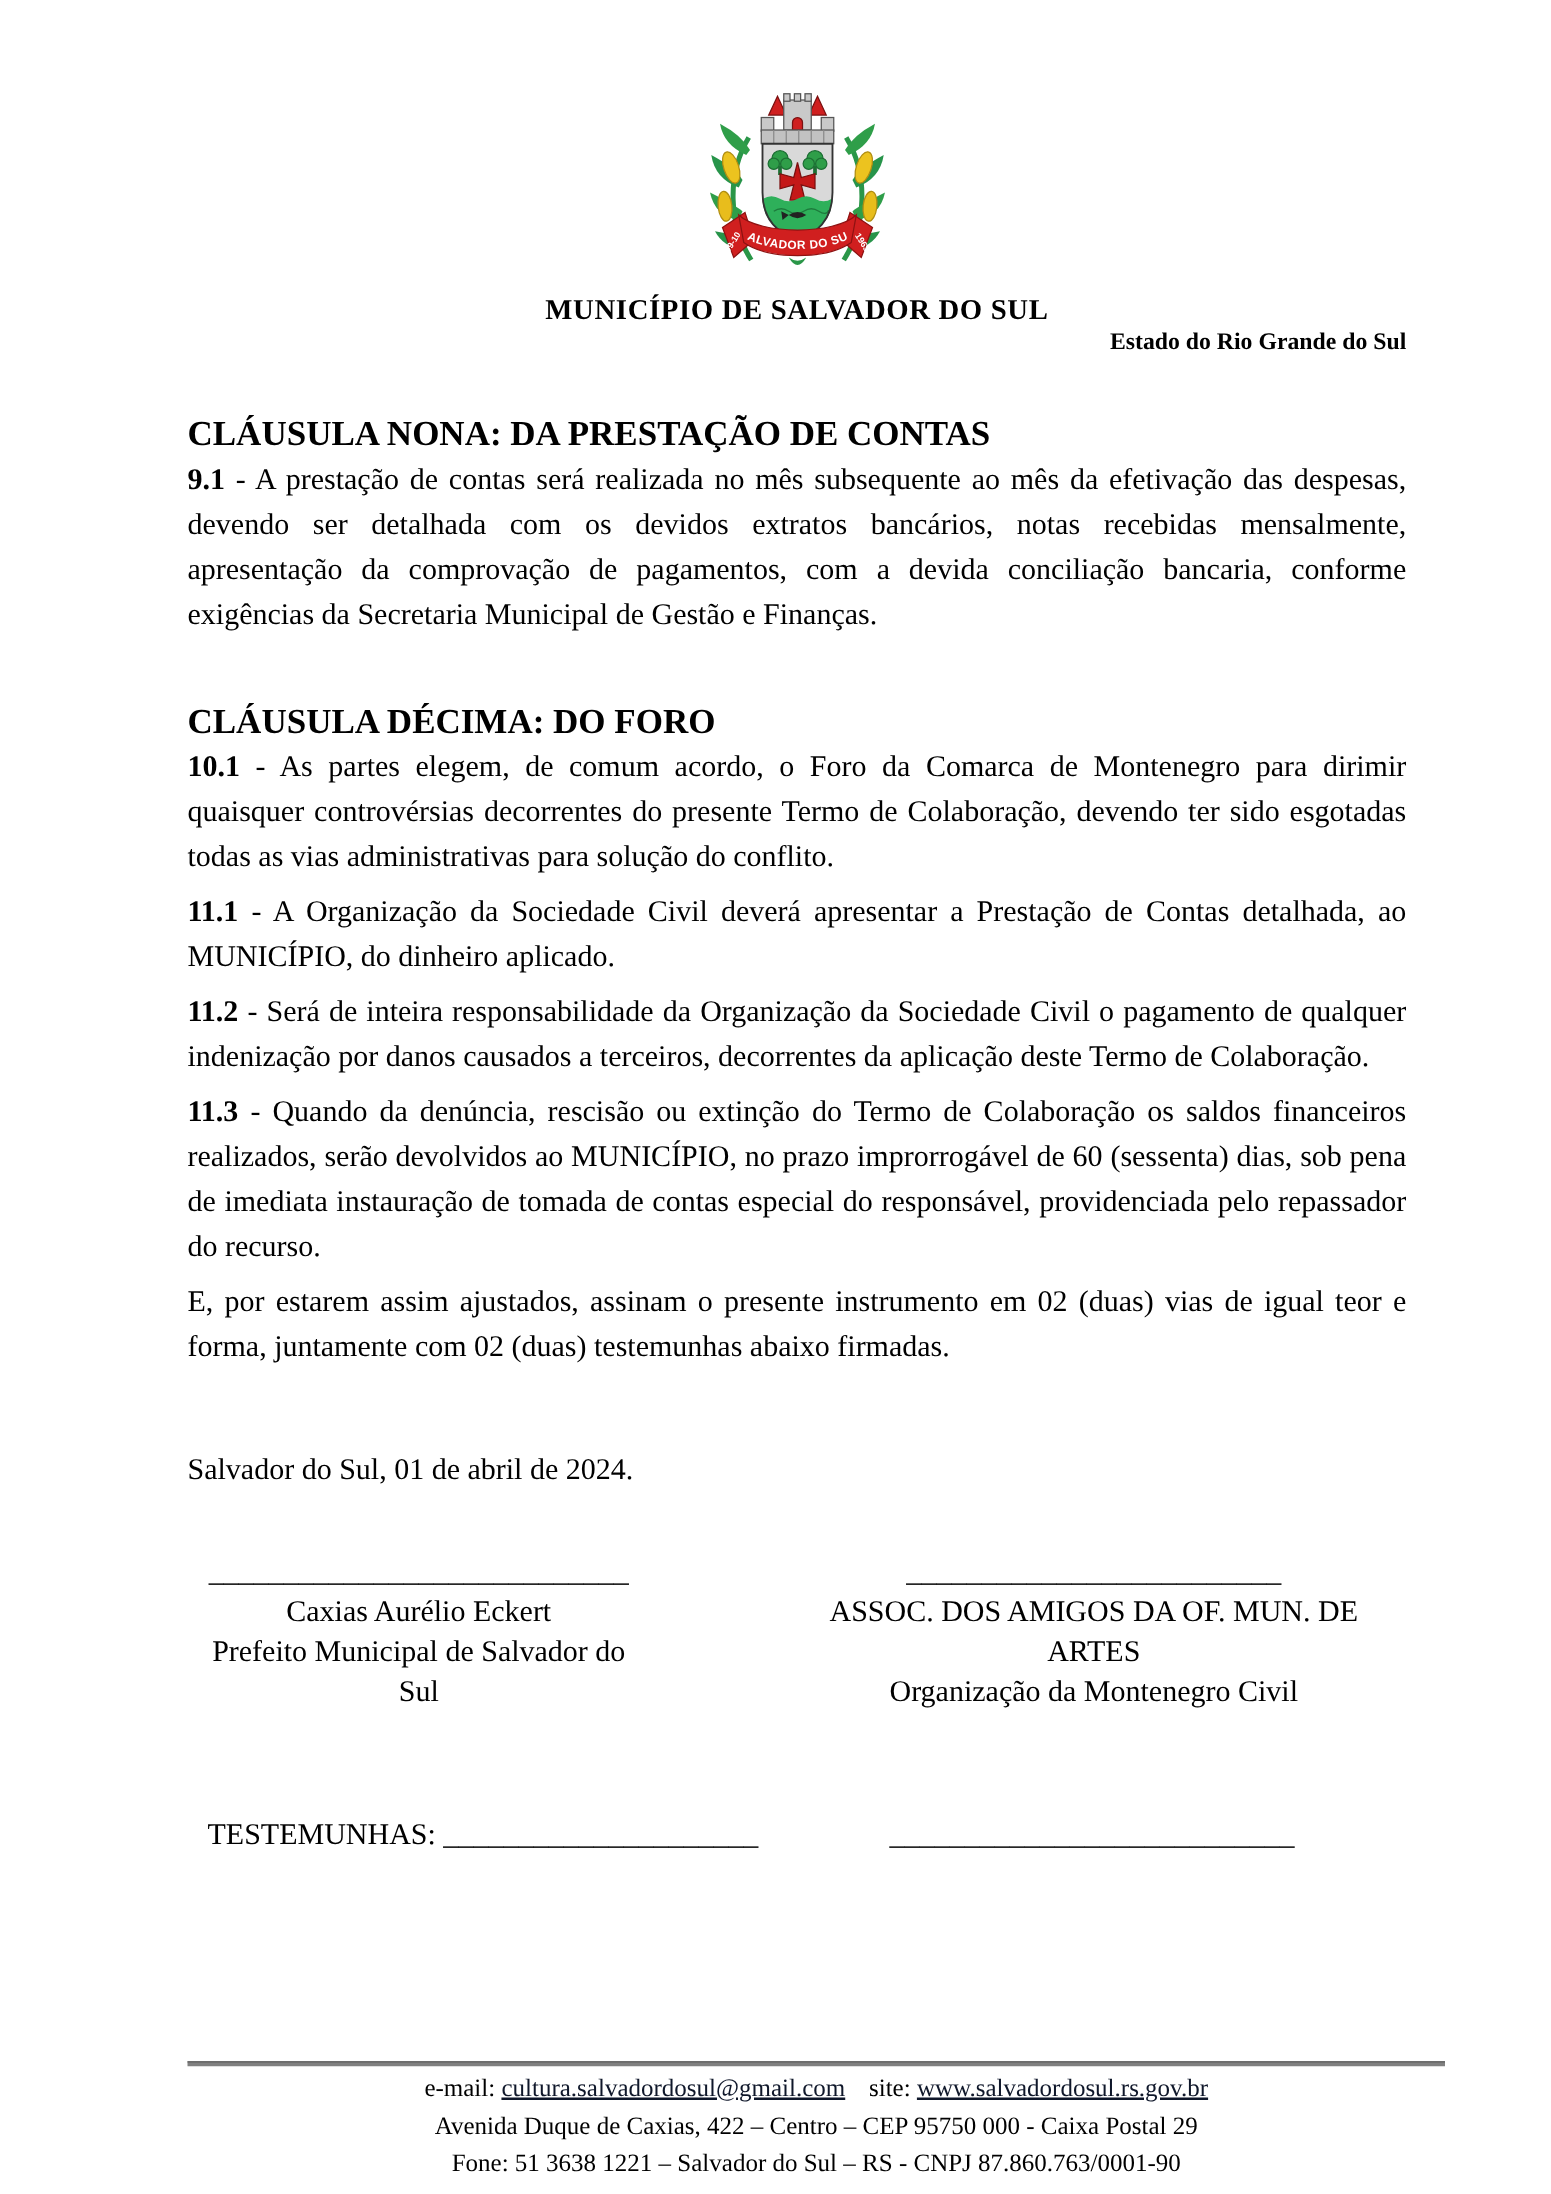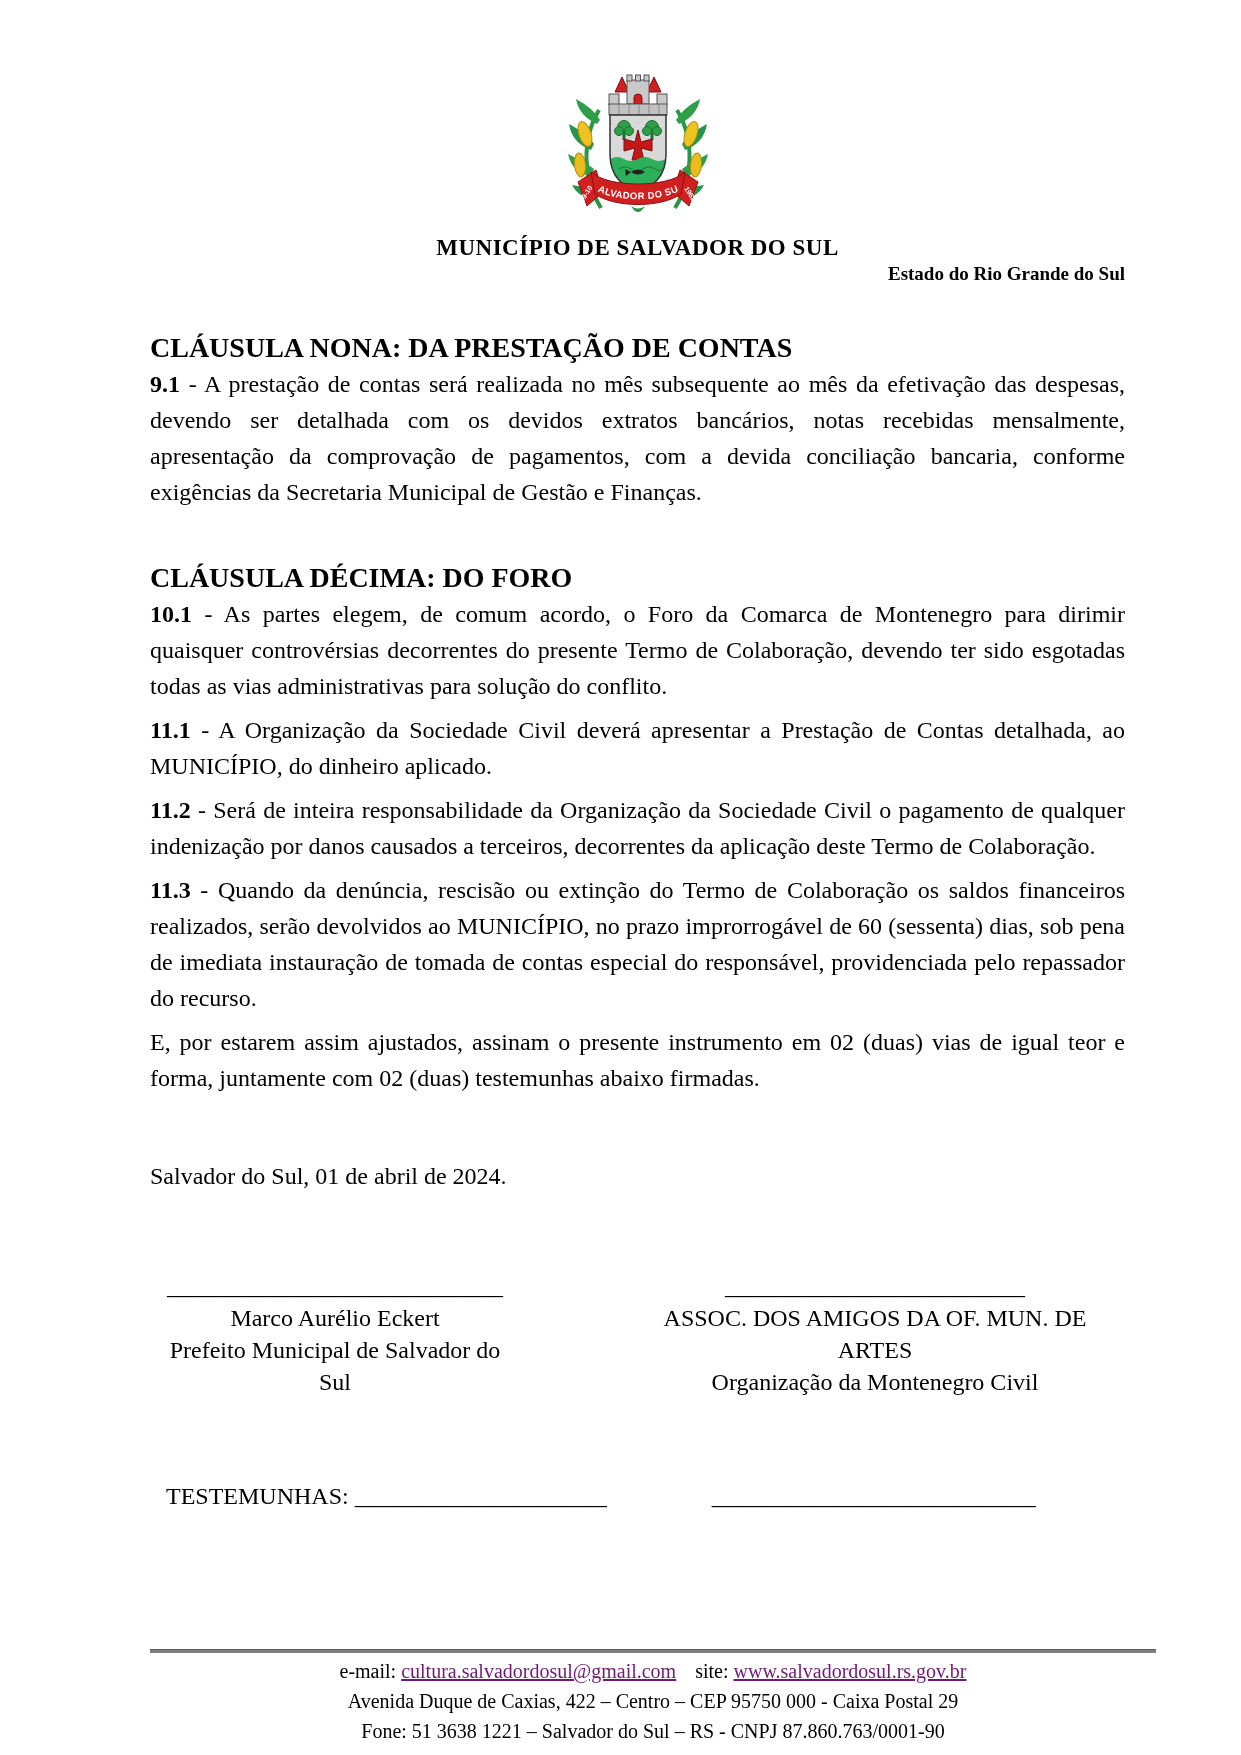--- a/index.html
+++ b/index.html
@@ -17,37 +17,37 @@
   .org-title{ font-size:23px; font-weight:bold; line-height:27px; letter-spacing:.5px; }
   .org-sub{ font-size:19px; font-weight:bold; line-height:25px;text-align:right; }
   h2.clause{ font-size:28px; line-height:36px; font-weight:bold; margin:0; }
   h2.c1{ margin-top:44px; }
   h2.c2{ margin-top:50px; }
   h2.c3{ margin-top:35px; }
   p.para{ font-size:24px; line-height:36px; margin:0 0 8px 0; text-align:justify; }
   p.closing{ font-size:24px; line-height:36px; margin:0; text-align:justify; }
   .num{ font-weight:bold; }
   .dateline{ font-size:24px; line-height:36px; margin-top:62px; text-align:left; }
-  .sig-row{ display:flex; margin-top:76px; font-size:24px; line-height:32px;gap:36px; }
+  .sig-row{ display:flex; margin-top:48px; font-size:24px; line-height:32px;gap:36px; }
   .sig-col{ text-align:center; }
   .sig-left{ width:350px; margin-left:10px; }
   .sig-right{ width:450px; margin-left:auto; margin-right:25px; }
   .sig-line{ white-space:nowrap; }
   .witnesses{ margin-top:82px; font-size:24px; line-height:32px; white-space:nowrap; }
   .witnesses .label{ margin-left:16px; }
   .wit-line2{ margin-left:99px; }
   .footer-rule{
     position:absolute; left:150px; top:1649px; width:1006px; height:3px;
     background:#808080; border-top:1px solid #5e5e5e;
   }
   .footer-text{
     position:absolute; left:150px; top:1656px; width:1006px;
     text-align:center; font-size:20px; line-height:30px;
   }
-  .footer-text a{ color:#701a75; text-decoration:underline; }
+  .footer-text a{ color:#0f172a; text-decoration:underline; }
   .site-label{ margin-left:14px; }
 </style>
 </head>
 <body>
 
 <div class="page">
   <div class="content">
 
     <header>
       <svg class="crest" width="150" height="168" viewBox="0 0 150 168" aria-hidden="true">
@@ -133,21 +133,21 @@
         <p class="para"><b class="num">11.3</b> <span>- Quando da denúncia, rescisão ou extinção do Termo de Colaboração os saldos financeiros realizados, serão devolvidos ao MUNICÍPIO, no prazo improrrogável de 60 (sessenta) dias, sob pena de imediata instauração de tomada de contas especial do responsável, providenciada pelo repassador do recurso.</span></p>
       </section>
 
       <p class="closing">E, por estarem assim ajustados, assinam o presente instrumento em 02 (duas) vias de igual teor e forma, juntamente com 02 (duas) testemunhas abaixo firmadas.</p>
 
       <div class="dateline">Salvador do Sul, 01 de abril de 2024.</div>
 
       <div class="sig-row">
         <div class="sig-col sig-left">
           <div class="sig-line">____________________________</div>
-          <div>Marco Aurélio Eckert</div>
+          <div>Caxias Aurélio Eckert</div>
           <div>Prefeito Municipal de Salvador do Sul</div>
         </div>
         <div class="sig-col sig-right">
           <div class="sig-line">_________________________</div>
           <div>ASSOC. DOS AMIGOS DA OF. MUN. DE ARTES</div>
           <div>Organização da Montenegro Civil</div>
         </div>
       </div>
 
       <div class="witnesses">

